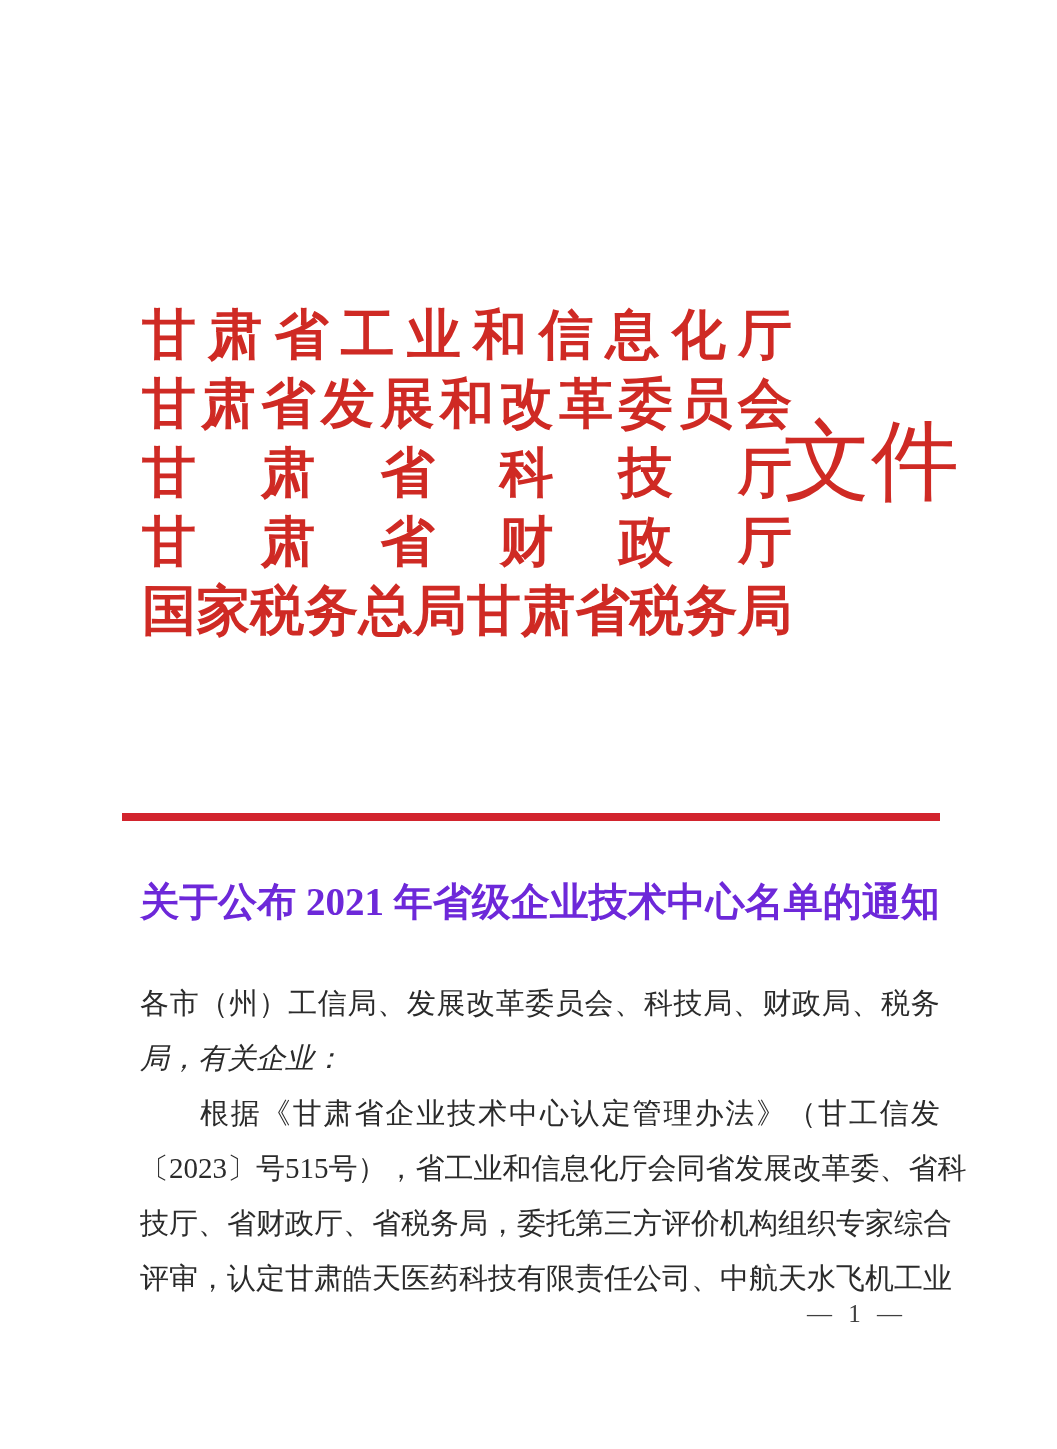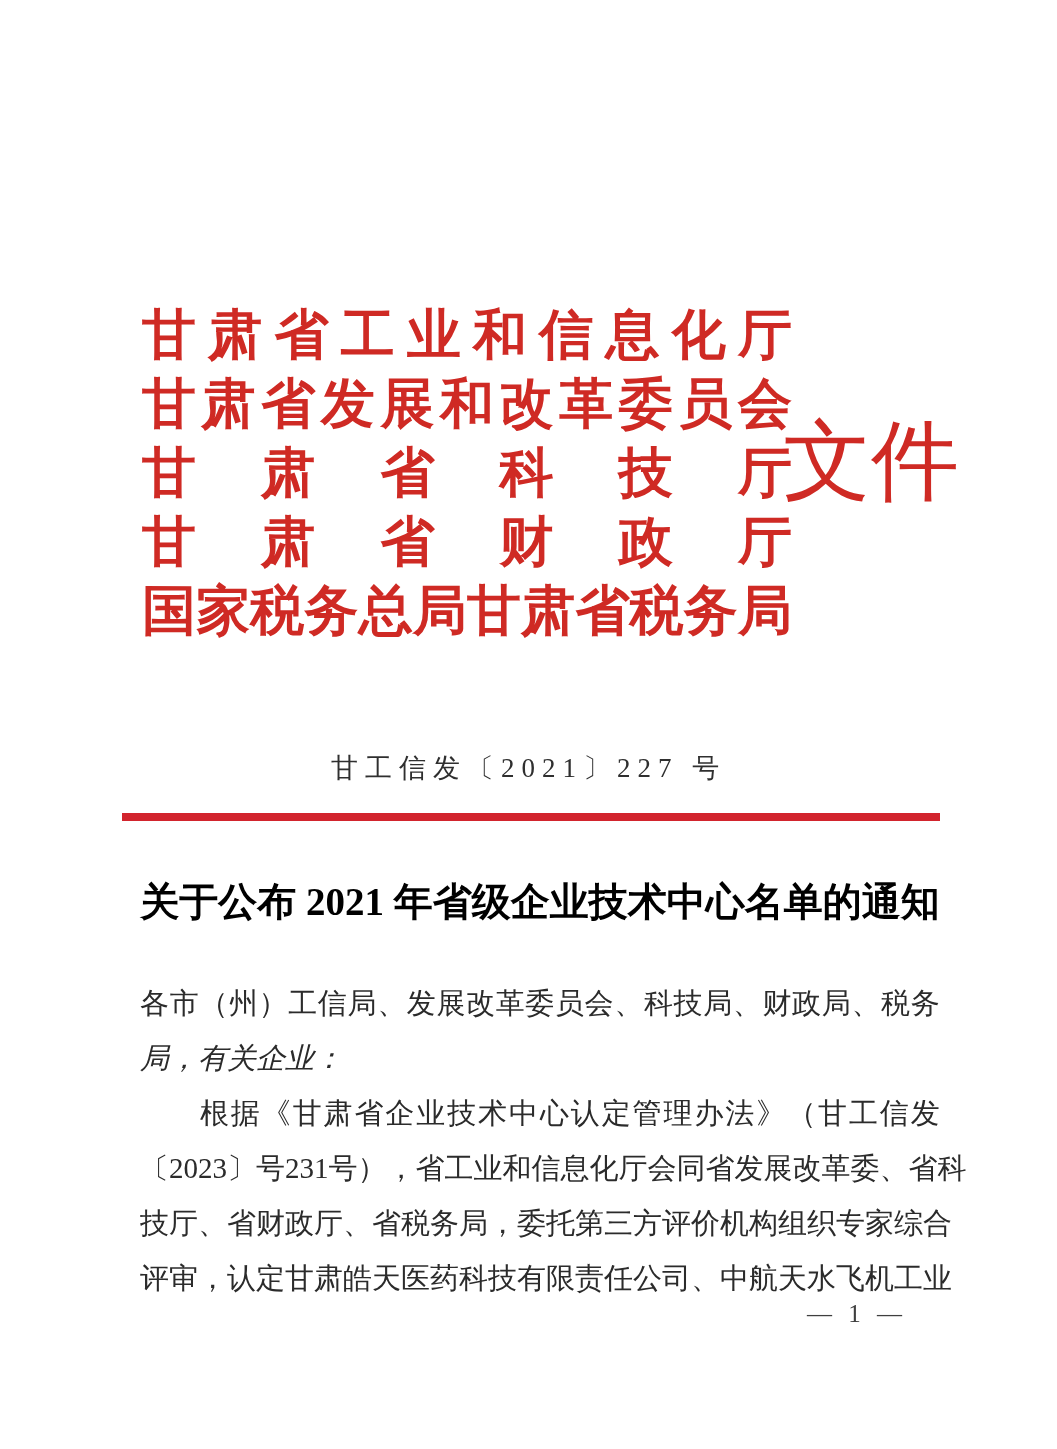--- a/index.html
+++ b/index.html
@@ -66,21 +66,21 @@
 
   
   .title {
     position: absolute;
     left: 140px;
     top: 878px;
     width: 800px;
     text-align: center;
     font-size: 39px;
     font-weight: 700;
-    color: #000000;
+    color: #6d28d9;
     line-height: 1.25;
     white-space: nowrap;
   }
 
   
   .body-block {
     position: absolute;
     left: 140px;
     top: 976px;
     width: 800px;
@@ -174,21 +174,20 @@
         <span>肃</span>
         <span>省</span>
         <span>税</span>
         <span>务</span>
         <span>局</span>
       </div>
     </div>
 
   <div class="doc-word">文件</div>
 
-  <div class="doc-number">甘工信发〔2021〕227 号</div>
 
   <div class="red-rule"></div>
 
   <div class="title">关于公布 2021 年省级企业技术中心名单的通知</div>
 
   <div class="body-block" id="body-block">
       <div class="body-line">
         <span>各</span>
         <span>市</span>
         <span>（</span>
@@ -243,21 +242,21 @@
         <span>甘</span>
         <span>工</span>
         <span>信</span>
         <span>发</span>
       </div>
       <div class="body-line">
         <span>〔</span>
         <span>2023</span>
         <span>〕</span>
         <span>号</span>
-        <span>231</span>
+        <span>515</span>
         <span>号</span>
         <span>）</span>
         <span>，</span>
         <span>省</span>
         <span>工</span>
         <span>业</span>
         <span>和</span>
         <span>信</span>
         <span>息</span>
         <span>化</span>

